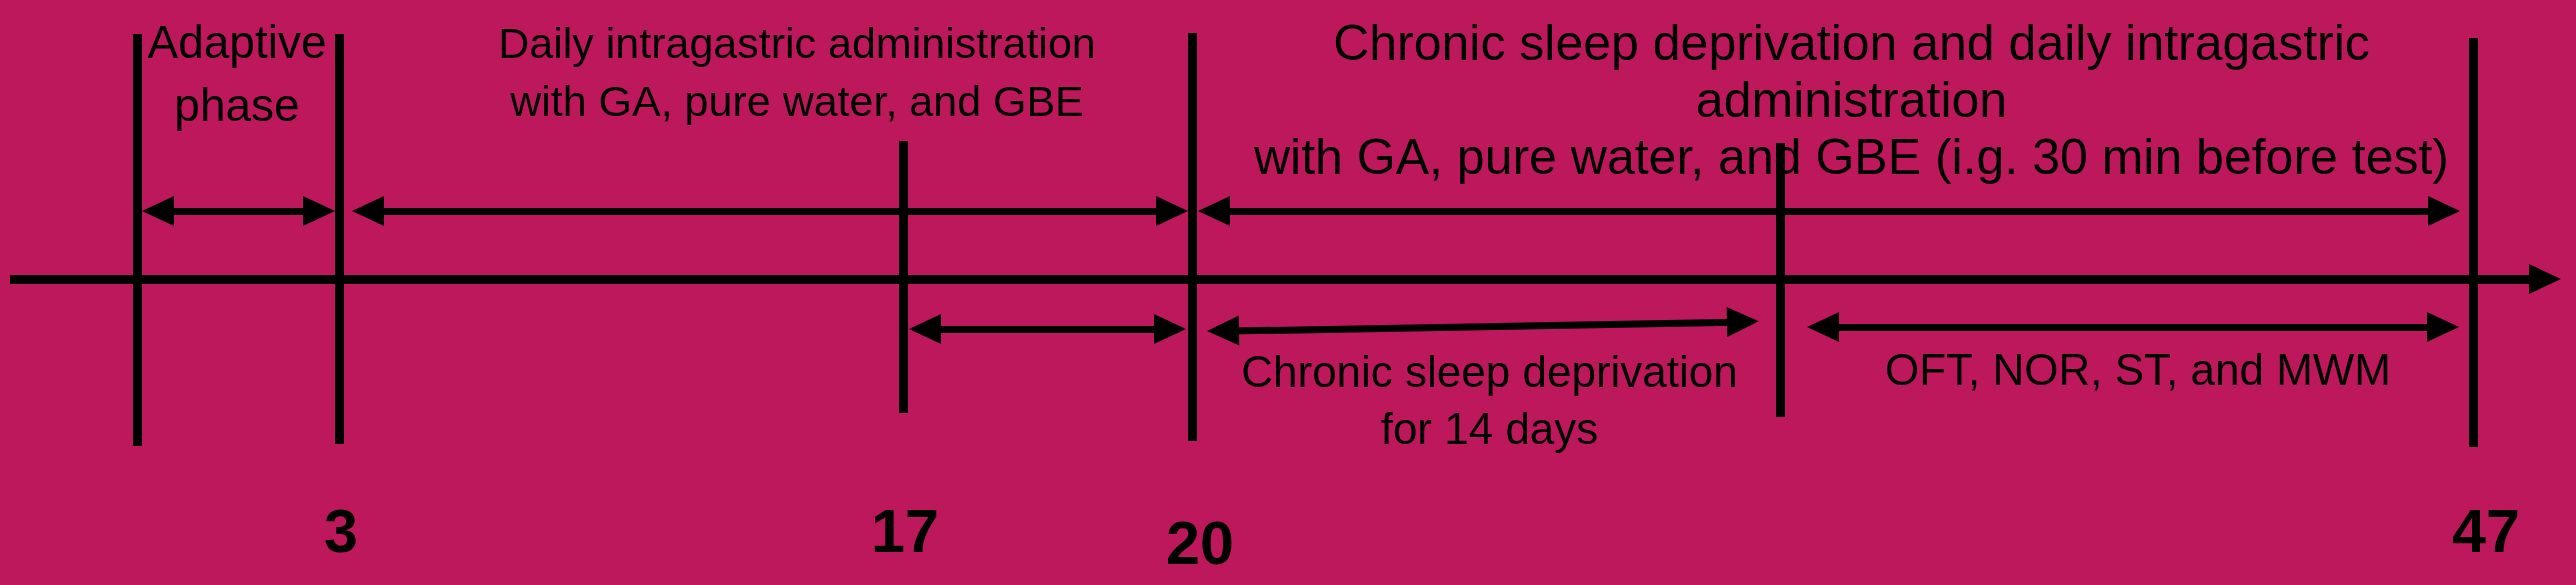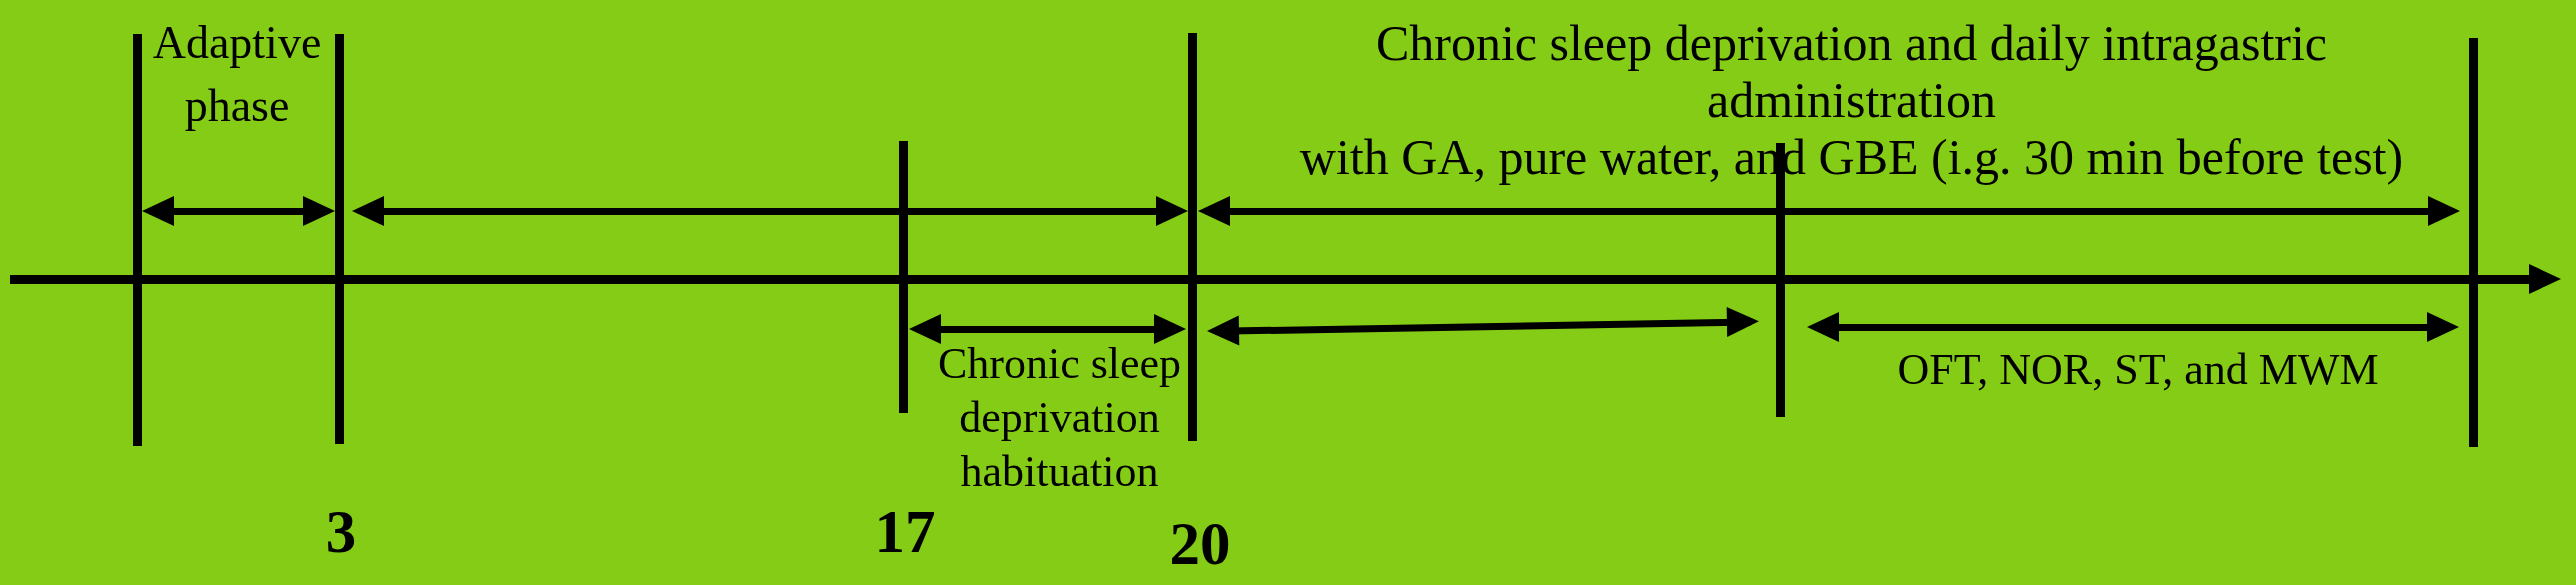--- a/index.html
+++ b/index.html
@@ -1,22 +1,22 @@
 <!DOCTYPE html>
 <html style="font-size:11px"><head>
 <meta charset="utf-8">
 <style>
   html, body { margin: 0; padding: 0; background: #ffffff; }
   #figure {
     position: relative;
     width: 2576px;
     height: 585px;
-    background: #84cc16;
+    background: #be185d;
     color: #000000;
-    font-family: Liberation Serif, serif;
+    font-family: Liberation Sans, sans-serif;
     overflow: hidden;
   }
 
   
   .tick {
     position: absolute;
     width: 9px;
     background: #000000;
   }
 
@@ -131,29 +131,31 @@
   <div class="arrow slanted" style="left:1207px; top:316px; width:552px;">
     <div class="shaft"></div>
   </div>
   <div class="arrow" style="left:1807px; top:312px; width:652px;">
     <div class="shaft"></div>
   </div>
 
   <div class="label lbl-adaptive" style="left:99px; top:11px; width:276px;">Adaptive
 phase</div>
 
+  <div class="label lbl-daily" style="left:452px; top:13.8px; width:690px;">Daily intragastric administration
+with GA, pure water, and GBE</div>
 
   <div class="label lbl-csd-admin" style="left:1231px; top:15px; width:1241px;">Chronic sleep deprivation and daily intragastric administration
 with GA, pure water, and GBE (i.g. 30 min before test)</div>
 
-  <div class="label lbl-habituation" style="left:887px; top:337px; width:345px;">Chronic sleep
-deprivation
-habituation</div>
 
+  <div class="label lbl-14days" style="left:1200px; top:343px; width:579px;">Chronic sleep deprivation
+for 14 days</div>
 
   <div class="label lbl-tests" style="left:1862px; top:346px; width:552px;text-align:center;">OFT, NOR, ST, and MWM</div>
 
   <div class="daynum" style="left:272px;  top:501px; width:138px;">3</div>
   <div class="daynum" style="left:836px; top:501px; width:138px;">17</div>
   <div class="daynum" style="left:1131px; top:501px; width:138px;margin-top:12px;">20</div>
+  <div class="daynum" style="left:2417px; top:501px; width:138px;">47</div>
 
 </div>
 
 
 </body></html>

